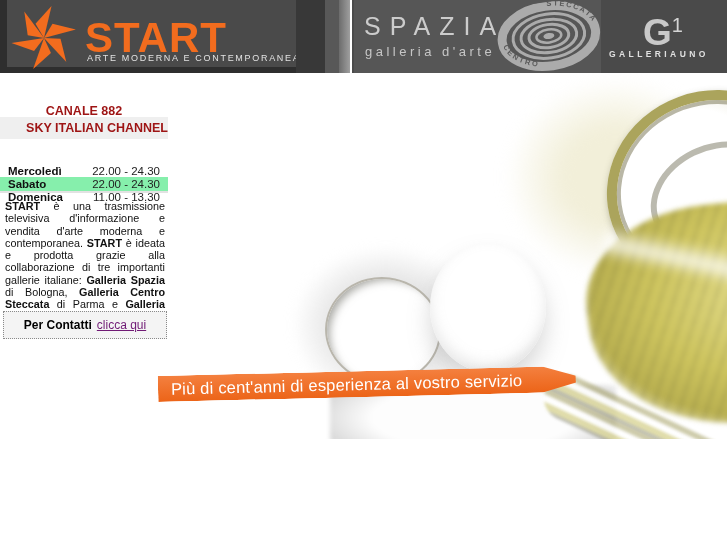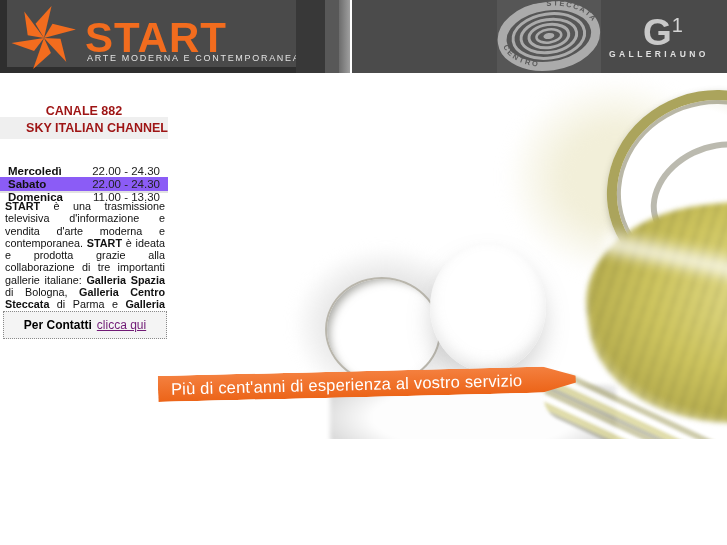--- a/index.html
+++ b/index.html
@@ -39,21 +39,21 @@
     font-size:8.5px; font-weight:bold; letter-spacing:3.4px; white-space:nowrap; }
 
   
   #sidebar { position:absolute; left:0; top:95px; width:168px; }
   .red-title { color:#9E1414; font-weight:bold; font-size:12.5px; text-align:center; }
   #channel-line1 { position:absolute; left:0; top:9px; width:168px; }
   #channel-band { position:absolute; left:0; top:22px; width:168px; height:22px;
     background:#efefef; display:flex; align-items:center; justify-content:flex-end; }
   #schedule { position:absolute; left:0; top:69px; width:168px; }
   .sched-row { display:flex; height:13.4px; align-items:center; }
-  .sched-row.alt { background:#8b5cf6;justify-content:flex-end; }
+  .sched-row.alt { background:#86efac;justify-content:flex-end; }
   .day-cell { padding-left:8px; font-weight:bold; font-size:11.5px; color:#111; flex:1; }
   .time-cell { padding-right:8px; font-size:11.5px; color:#222; text-align:right; }
   #schedule-underline { position:absolute; left:0; top:96px; width:168px; height:2px; background:#e2e2e2; }
   #about { position:absolute; left:5px; top:105px; width:160px;
     font-size:10.8px; line-height:12.3px; color:#111; text-align:justify; }
   #contact-box { position:absolute; left:3px; top:216px; width:164px; height:28px;
     background:#f4f4f4; border:1px dotted #8a8a8a;
     display:flex; align-items:center; justify-content:center;
     font-size:12px; color:#000; }
   #contact-label { font-weight:bold; }
@@ -130,20 +130,24 @@
         </g>
       </svg>
       <div id="start-word">START</div>
       <div id="start-sub">ARTE MODERNA E CONTEMPORANEA</div>
     </div>
 
     <div class="hblock" id="band-dark"></div>
     <div class="hblock" id="band-mid"></div>
     <div class="hblock" id="header-divider"></div>
 
+    <div class="hblock" id="spazia-block">
+      <div id="spazia-word">SPAZIA</div>
+      <div id="spazia-sub">galleria d'arte</div>
+    </div>
 
     <div class="hblock" id="steccata-block">
       <svg width="104" height="70" viewBox="0 0 104 70">
         <defs>
           <path id="arcTop" d="M 52,4 A 47,30 0 0 1 99,34"></path>
           <path id="arcBot" d="M 5,34 A 47,30 0 0 0 52,64"></path>
         </defs>
         <ellipse cx="52" cy="34" rx="47" ry="30" fill="none" stroke="#ABABAB" stroke-width="9"></ellipse>
         <ellipse cx="52" cy="34" rx="36" ry="22" fill="none" stroke="#ABABAB" stroke-width="3"></ellipse>
         <ellipse cx="52" cy="34" rx="28" ry="16.5" fill="none" stroke="#ABABAB" stroke-width="3"></ellipse>

